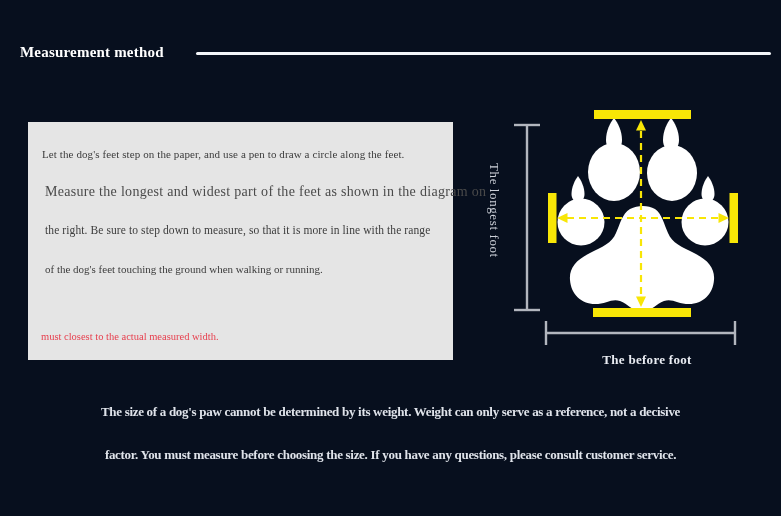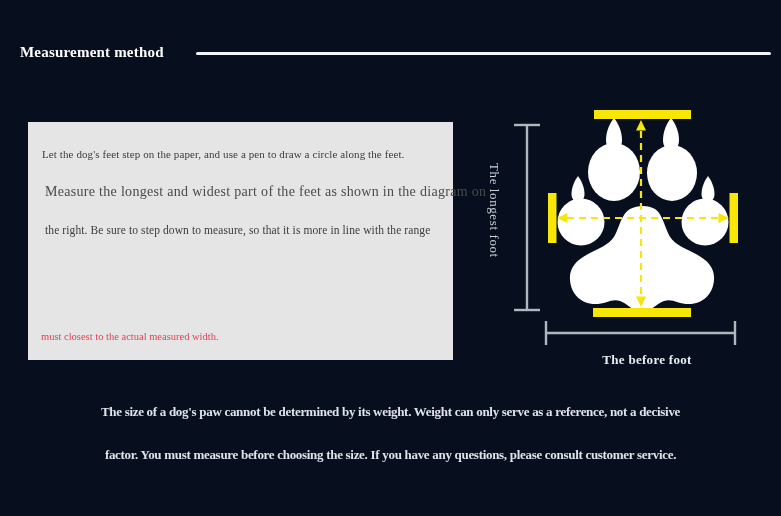--- a/index.html
+++ b/index.html
@@ -91,20 +91,21 @@
 
 <div class="page">
 
   <h1 class="title">Measurement method</h1>
   <div class="title-rule"></div>
 
   <div class="instruction-box">
     <p class="il-1">Let the dog's feet step on the paper, and use a pen to draw a circle along the feet.</p>
     <p class="il-2">Measure the longest and widest part of the feet as shown in the diagram on</p>
     <p class="il-3">the right. Be sure to step down to measure, so that it is more in line with the range</p>
+    <p class="il-4">of the dog's feet touching the ground when walking or running.</p>
     <p class="il-6">must closest to the actual measured width.</p>
   </div>
 
   <svg class="diagram-svg" viewBox="480 95 301 290" xmlns="http://www.w3.org/2000/svg">
 
     <g stroke="#b2b6be" stroke-width="2.4">
       <line x1="514" y1="125" x2="540" y2="125"></line>
       <line x1="527" y1="125" x2="527" y2="310"></line>
       <line x1="514" y1="310" x2="540" y2="310"></line>
     </g>

